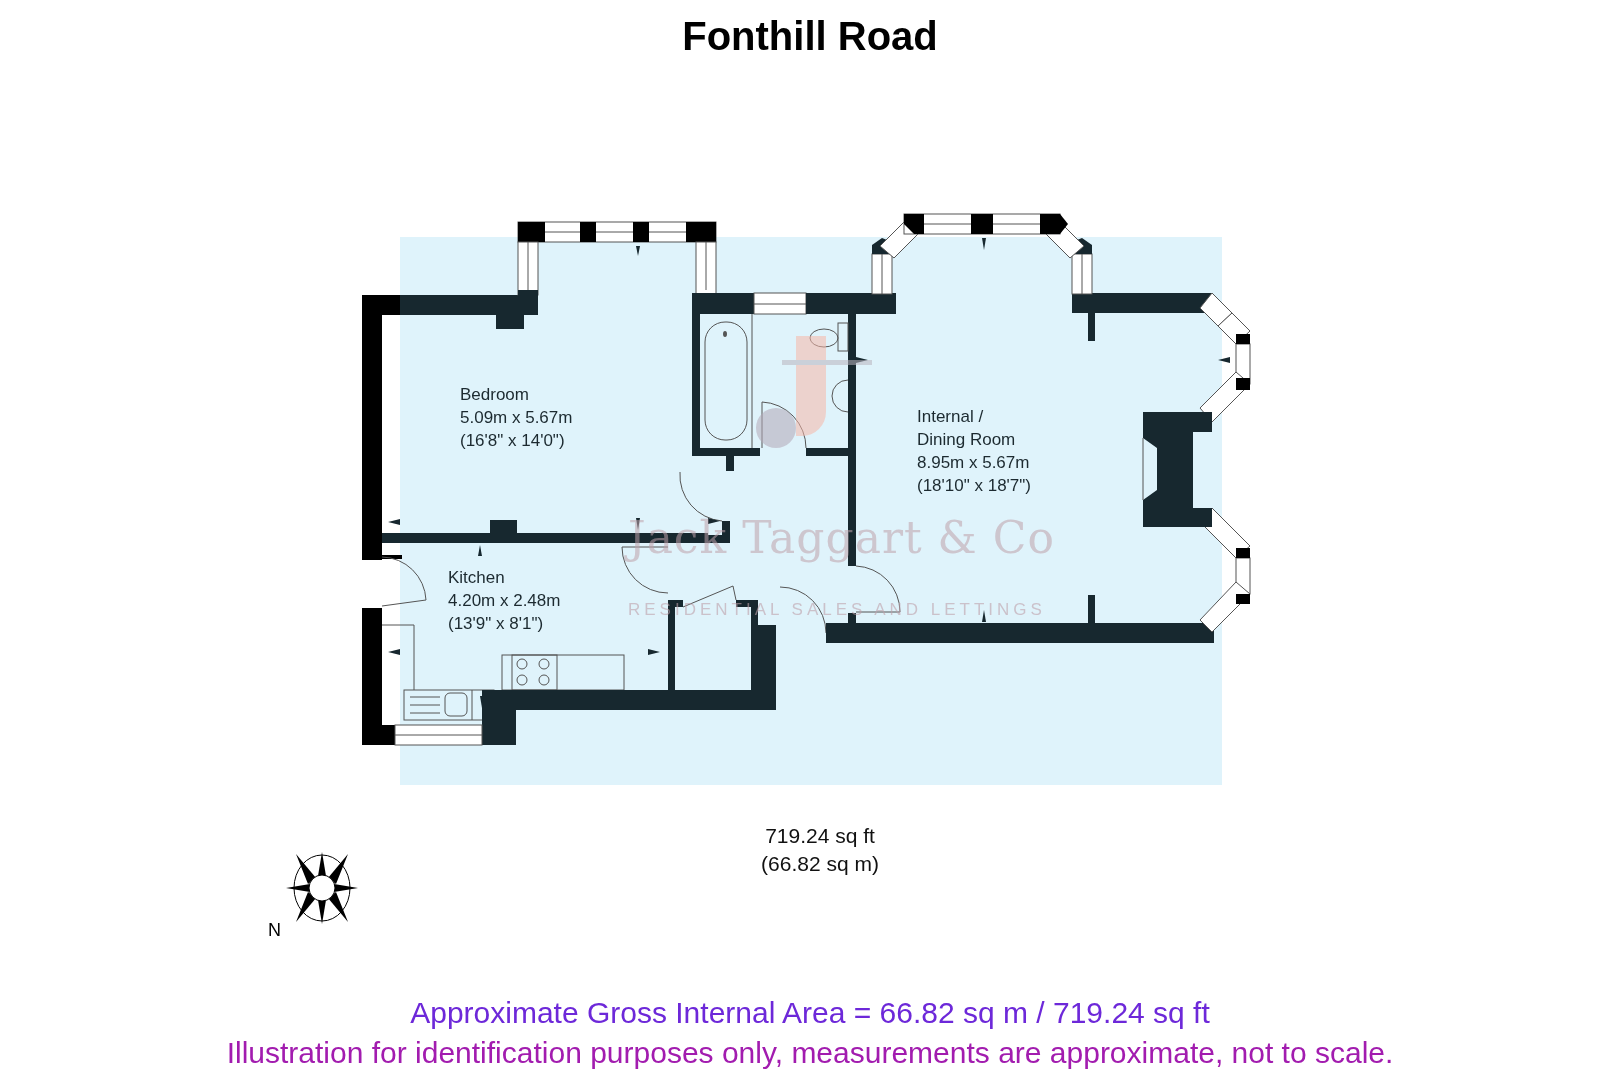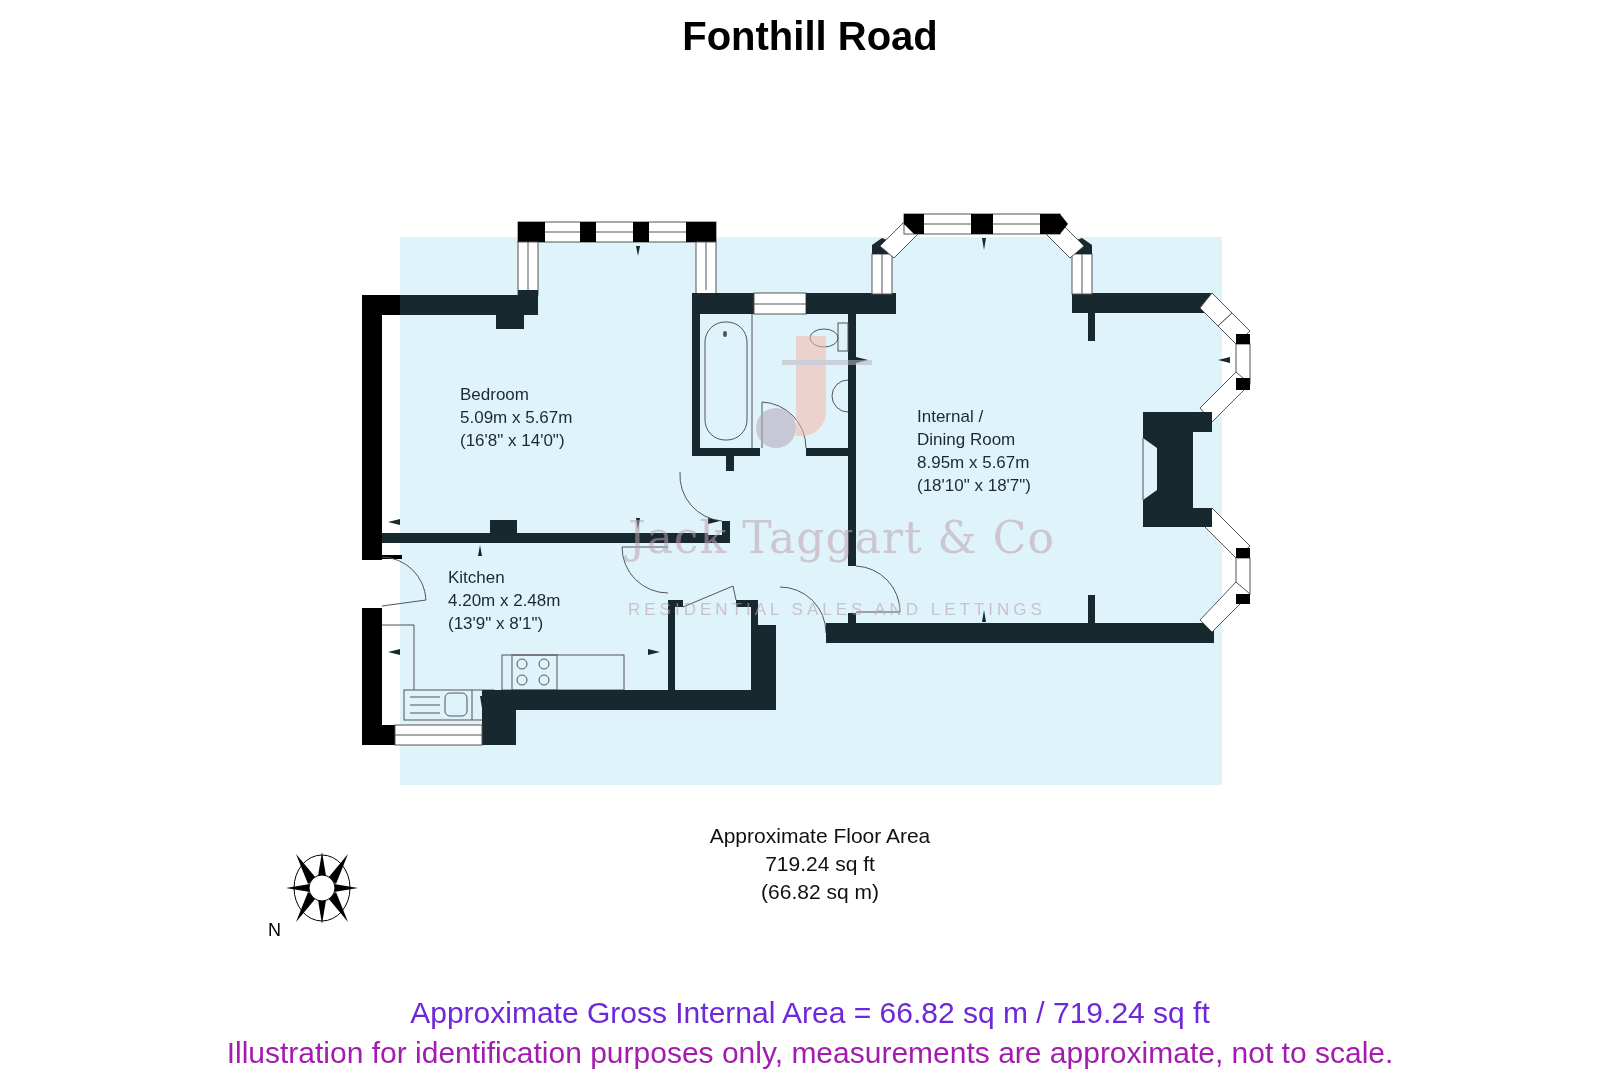--- a/index.html
+++ b/index.html
@@ -196,21 +196,20 @@
   <div>(18'10" x 18'7")</div>
 </div>
 
 <div class="room-label" style="left:448px; top:566px; width:180px;">
   <div>Kitchen</div>
   <div>4.20m x 2.48m</div>
   <div>(13'9" x 8'1")</div>
 </div>
 
 <div class="floor-info">
-  <div>Approximate Floor Area</div>
   <div>719.24 sq ft</div>
   <div>(66.82 sq m)</div>
 </div>
 
 <div class="n-label">N</div>
 
 <div class="footer1">Approximate Gross Internal Area = 66.82 sq m / 719.24 sq ft</div>
 <div class="footer2">Illustration for identification purposes only, measurements are approximate, not to scale.</div>
 
 </body></html>

